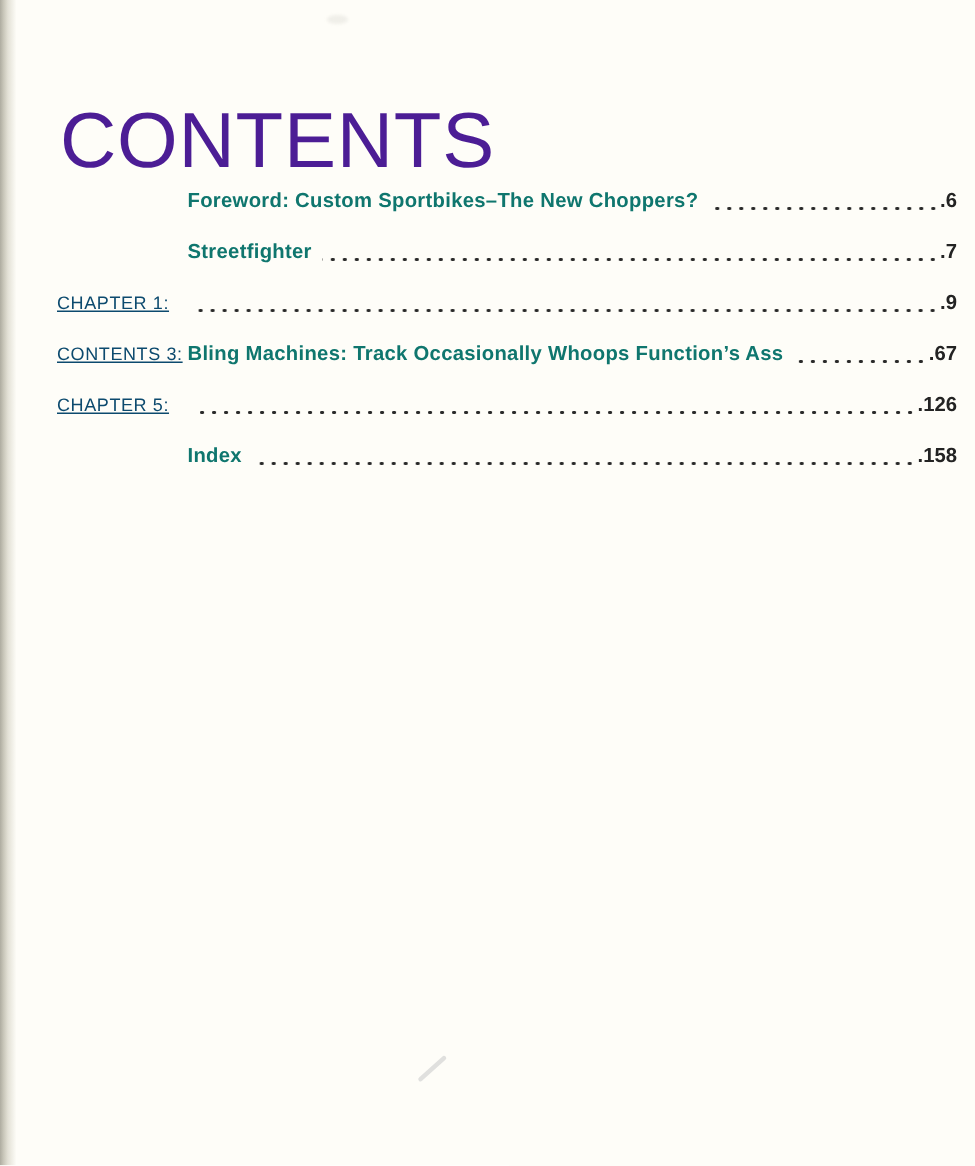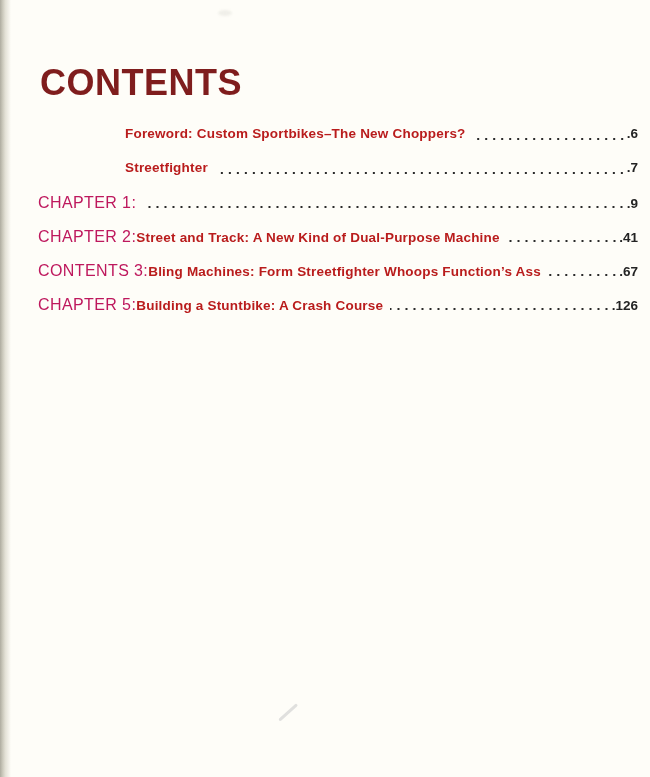--- a/index.html
+++ b/index.html
@@ -33,51 +33,52 @@
     left: 218px; top: 10px;
     width: 14px; height: 6px;
     background: #f0efe9;
     border-radius: 50%;
     filter: blur(1px);
   }
   .page-title {
     position: absolute;
     left: 40px;
     top: 33px;
-    font-size: 36px;
+    font-size: 52px;
     line-height: 52px;
-    font-weight: 700;
+    font-weight: 400;
     letter-spacing: 0.5px;
-    color: #7f1d1d;
+    color: #4c1d95;
   }
   .toc {
     position: absolute;
     left: 38px;
     right: 12px;
     top: 126px;
     display: flex;
     flex-direction: column;
   }
   .toc-row {
     display: flex;
     align-items: baseline;
     height: 17px;
     margin-bottom: 17px;
   }
   .chapter-label {
     flex: 0 0 87px;
-    font-size: 16px;
-    color: #be185d;
+    font-size: 12px;
+    color: #0c4a6e;
     letter-spacing: 0.4px;
     white-space: nowrap;
+    text-decoration: underline;
   }
   .entry-title {
     font-size: 13.5px;
     font-weight: bold;
-    color: #b91c1c;
+    color: #0f766e;
     letter-spacing: 0.2px;
     white-space: nowrap;
   }
   .dot-leader {
     flex: 1 1 auto;
     align-self: stretch;
     margin: 0 1px 0 7px;
     background-image: radial-gradient(circle, #2a2a2a 1.15px, rgba(0,0,0,0) 1.3px);
     background-size: 8px 6px;
     background-repeat: repeat-x;
@@ -126,40 +127,39 @@
       <span class="dot-leader"></span>
       <span class="page-number">.7</span>
     </div>
 
     <div class="toc-row">
       <span class="chapter-label">CHAPTER 1:</span>
       <span class="dot-leader"></span>
       <span class="page-number">.9</span>
     </div>
 
-    <div class="toc-row">
-      <span class="chapter-label">CHAPTER 2:</span>
-      <span class="entry-title">Street and Track: A New Kind of Dual-Purpose Machine</span>
-      <span class="dot-leader"></span>
-      <span class="page-number">.41</span>
-    </div>
 
     <div class="toc-row">
       <span class="chapter-label">CONTENTS 3:</span>
-      <span class="entry-title">Bling Machines: Form Streetfighter Whoops Function’s Ass</span>
+      <span class="entry-title">Bling Machines: Track Occasionally Whoops Function’s Ass</span>
       <span class="dot-leader"></span>
       <span class="page-number">.67</span>
     </div>
 
 
     <div class="toc-row">
       <span class="chapter-label">CHAPTER 5:</span>
-      <span class="entry-title">Building a Stuntbike: A Crash Course</span>
       <span class="dot-leader"></span>
       <span class="page-number">.126</span>
     </div>
 
+    <div class="toc-row">
+      <span class="chapter-label"></span>
+      <span class="entry-title">Index</span>
+      <span class="dot-leader"></span>
+      <span class="page-number">.158</span>
+    </div>
 
   </div>
 
   <div class="crease-mark"></div>
 
 </div>
 
 </body></html>

